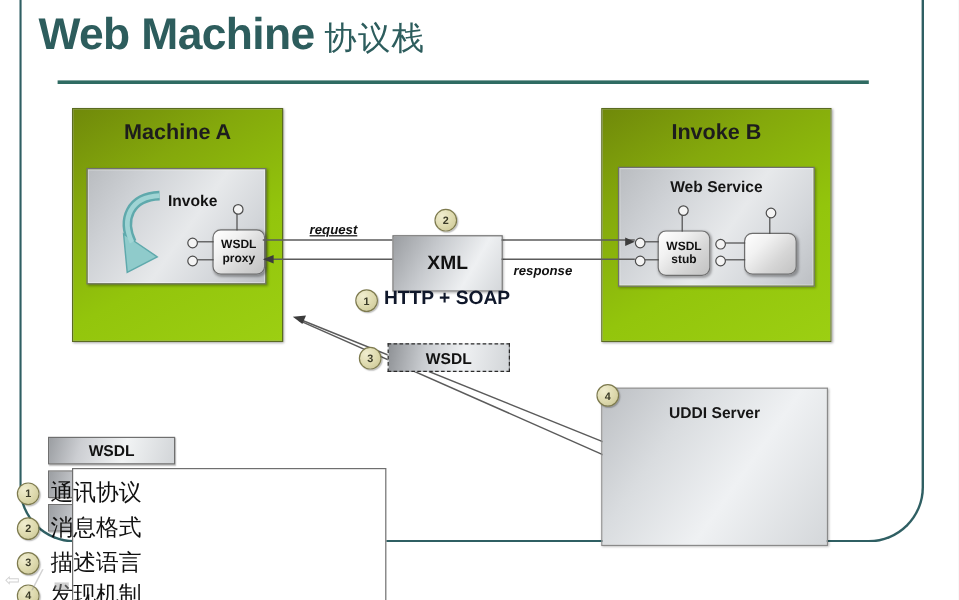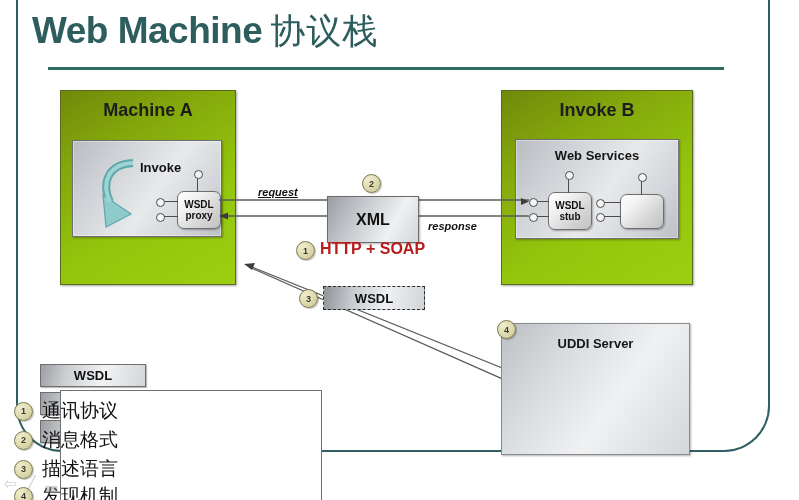--- a/index.html
+++ b/index.html
@@ -8,21 +8,21 @@
 
   
   #slide-frame{position:absolute;left:16px;top:-40px;width:750px;height:490px;
       border:2px solid #2f5f63;border-radius:0 0 46px 46px;border-top:none;
       pointer-events:none;}
 
   
   #title{position:absolute;left:32px;top:8px;font-size:37px;font-weight:bold;
       color:#2d5d5d;letter-spacing:-0.5px;white-space:nowrap;}
   #title .cn{font-weight:normal;font-family:"DejaVu Sans",sans-serif;
-      font-size:35px;margin-left:8px;letter-spacing:1px;}
+      font-size:27px;margin-left:8px;letter-spacing:1px;}
   #title-rule{position:absolute;left:48px;top:67px;width:676px;height:3px;
       background:#2f6b62;}
 
   
   .machine{position:absolute;border:1px solid #5a6b20;
       background:linear-gradient(150deg,#70890a 0%,#84a80c 28%,#93c50c 62%,#9ccf12 100%);
       box-shadow:1px 1px 2px rgba(0,0,0,.35);}
   .machine-title{position:absolute;left:0;right:0;top:9px;text-align:center;
       font-size:18px;font-weight:bold;color:#1d1d1d;}
 
@@ -130,21 +130,21 @@
 <div class="stem" style="left:163px;top:201px;width:15px;height:1px;"></div>
 <div class="dot" style="left:156px;top:198px;"></div>
 <div class="stem" style="left:163px;top:216px;width:15px;height:1px;"></div>
 <div class="dot" style="left:156px;top:213px;"></div>
 
 <div class="machine" id="machine-b" style="left:501px;top:90px;width:190px;height:193px;">
   <div class="machine-title">Invoke B</div>
 </div>
 
 <div class="panel" id="machine-b-panel" style="left:515px;top:139px;width:162px;height:98px;">
-  <div class="panel-title">Web Services</div>
+  <div class="panel-title">Web Service</div>
 </div>
 
 <div class="node" id="wsdl-stub" style="left:548px;top:192px;width:42px;height:36px;">
   <span>WSDL</span>
   <span>stub</span>
 </div>
 <div class="stem" style="left:568px;top:176px;width:1px;height:17px;"></div>
 <div class="dot" style="left:565px;top:171px;"></div>
 <div class="stem" style="left:536px;top:201px;width:13px;height:1px;"></div>
 <div class="dot" style="left:529px;top:198px;"></div>
@@ -177,21 +177,21 @@
 
 <div class="edge-label" style="left:258px;top:186px;text-decoration:underline;">request</div>
 <div class="edge-label" style="left:428px;top:220px;">response</div>
 
 <div id="xml-box">
   <span>XML</span>
 </div>
 <div class="badge" style="left:362px;top:174px;">2</div>
 
 <div class="badge" style="left:296px;top:241px;">1</div>
-<div style="position:absolute;left:320px;top:240px;font-size:16px;font-weight:bold;color:#b91c1c;">HTTP + SOAP</div>
+<div style="position:absolute;left:320px;top:240px;font-size:16px;font-weight:bold;color:#0f172a;">HTTP + SOAP</div>
 
 <div class="badge" style="left:299px;top:289px;">3</div>
 <div id="wsdl-artifact">
   <span>WSDL</span>
 </div>
 
 <div id="uddi-server">
   <div class="panel-title" style="top:12px;">UDDI Server</div>
 </div>
 <div class="badge" style="left:497px;top:320px;">4</div>

